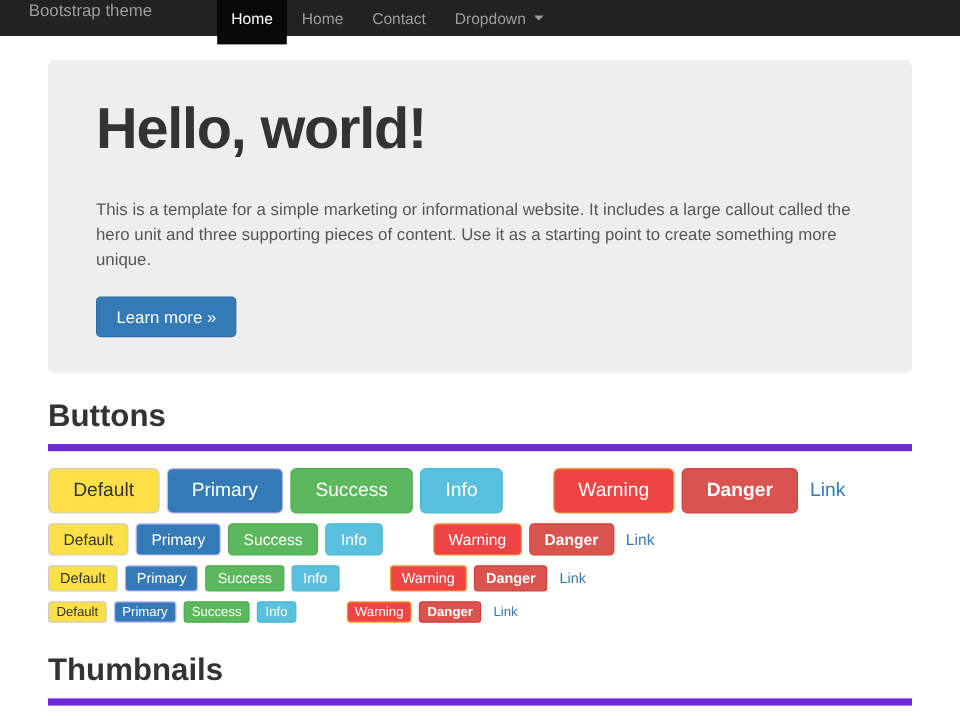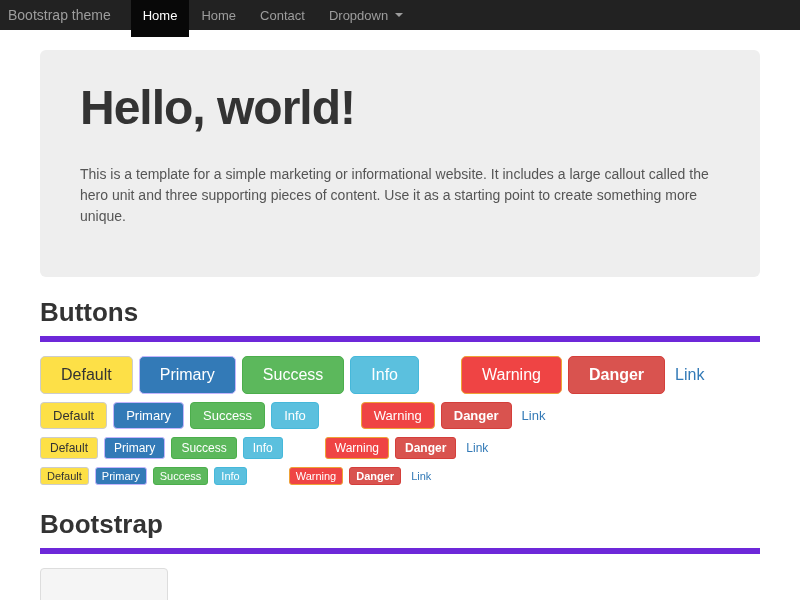--- a/index.html
+++ b/index.html
@@ -3,22 +3,22 @@
   <meta charset="utf-8">
   <style>
     * { box-sizing: border-box; margin: 0; padding: 0; }
     body { font-family: "Helvetica Neue", Helvetica, Arial, sans-serif; font-size: 14px; color: #333; background: #fff; }
 
     
     .navbar {
       background-color: #222;
       height: 30px;
       display: flex;
-      align-items: center;
-      padding: 0 8px;
+      padding: 0 24px;
+      gap: 34px;
     }
     .navbar-brand {
       color: #9d9d9d;
       font-size: 14px;
       margin-right: 20px;
       text-decoration: none;
     }
     .nav-items {
       display: flex;
       align-items: center;
@@ -169,20 +169,21 @@
       Dropdown <span class="caret"></span>
     </a>
   </div>
 </nav>
 
 <div class="content">
 
   <div class="jumbotron">
     <h1>Hello, world!</h1>
     <p>This is a template for a simple marketing or informational website. It includes a large callout called the hero unit and three supporting pieces of content. Use it as a starting point to create something more unique.</p>
+    <a class="btn-primary-hero">Learn more »</a>
   </div>
 
   <div class="buttons-section">
     <h2 class="section-title">Buttons</h2>
 
     <div class="btn-row">
       <button class="btn btn-default btn-lg">Default</button>
       <button class="btn btn-primary btn-lg">Primary</button>
       <button class="btn btn-success btn-lg">Success</button>
       <button class="btn btn-info btn-lg">Info</button>
@@ -216,19 +217,19 @@
       <button class="btn btn-primary btn-xs">Primary</button>
       <button class="btn btn-success btn-xs">Success</button>
       <button class="btn btn-info btn-xs">Info</button>
       <button class="btn btn-warning btn-xs">Warning</button>
       <button class="btn btn-danger btn-xs">Danger</button>
       <button class="btn btn-link btn-xs">Link</button>
     </div>
   </div>
 
   <div class="thumbnails-section">
-    <h2 class="section-title">Bootstrap</h2>
+    <h2 class="section-title">Thumbnails</h2>
     <div class="thumbnail-box">
       
     </div>
   </div>
 
 </div>
 
 </body></html>

